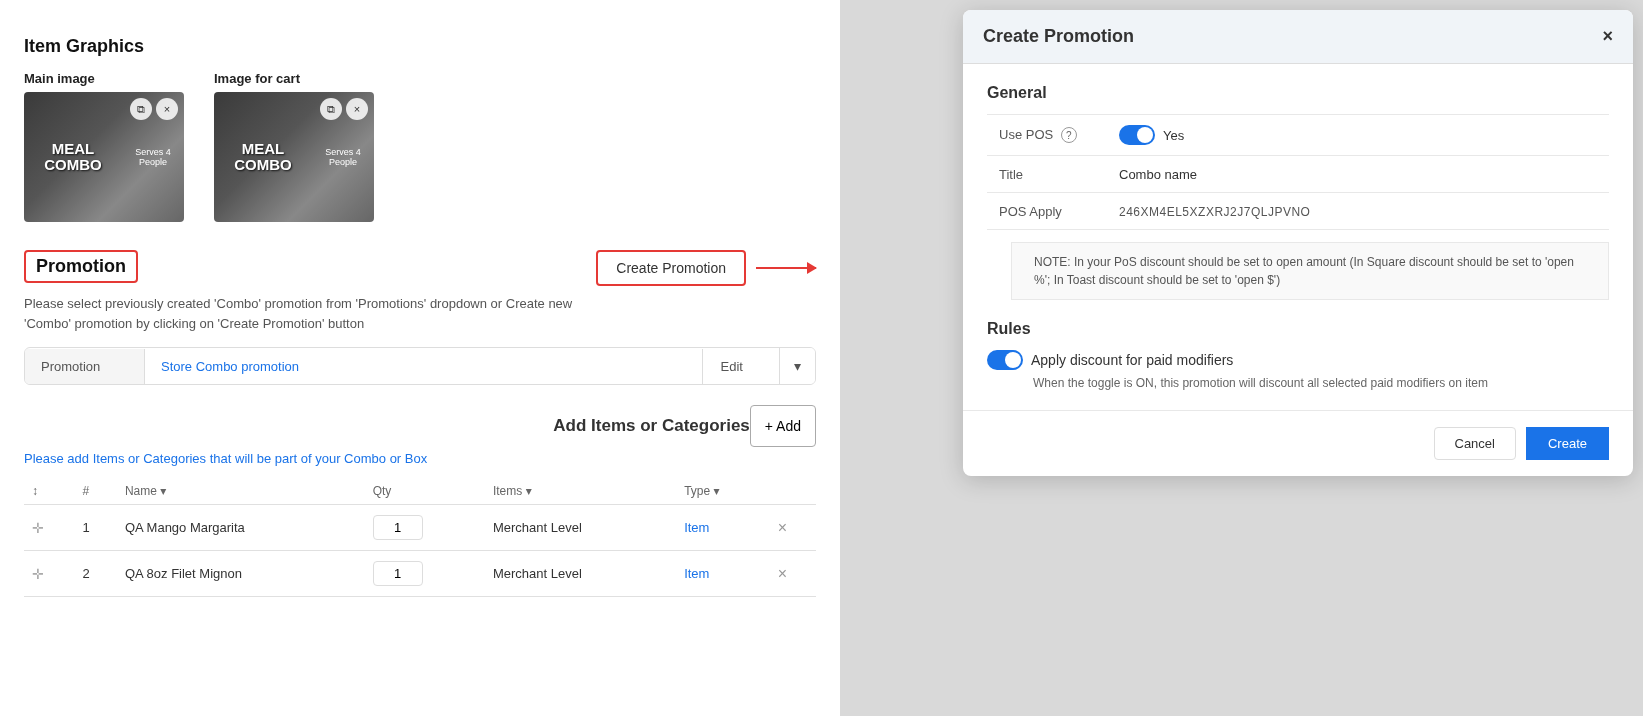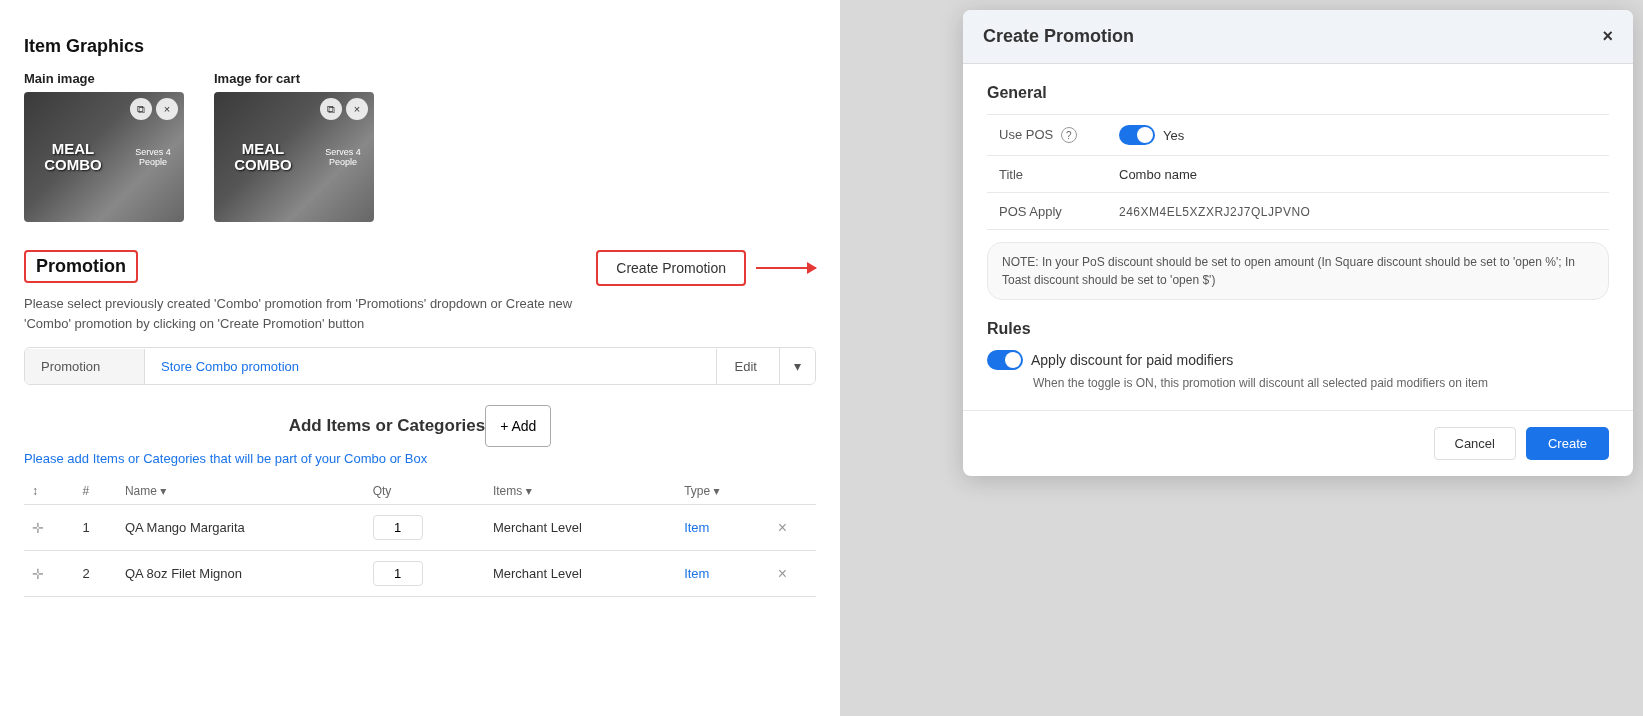--- a/index.html
+++ b/index.html
@@ -172,21 +172,21 @@
     .promotion-value-cell {
       flex: 1;
       padding: 10px 16px;
       font-size: 13px;
       color: #1a73e8;
     }
 
     .promotion-actions {
       display: flex;
       align-items: center;
-      gap: 4px;
+      gap: 18px;
       padding-left: 31px;
     }
 
     .edit-btn {
       padding: 10px 18px;
       border-left: 1px solid #ddd;
       cursor: pointer;
       font-size: 13px;
       color: #555;
       background: #fff;
@@ -201,21 +201,21 @@
     }
 
     
     .add-items-section {
       margin-top: 20px;
     }
 
     .add-items-header {
       display: flex;
       align-items: center;
-      justify-content: center;
+      justify-content: flex-end;
       margin-bottom: 4px;
     }
 
     .add-items-title {
       font-size: 17px;
       font-weight: 700;
     }
 
     .add-btn {
       background: #fff;
@@ -417,26 +417,27 @@
       border: 1px solid #999;
       font-size: 10px;
       color: #666;
       cursor: pointer;
       margin-left: 4px;
     }
 
     .note-box {
       background: #f9f9f9;
       border: 1px solid #e8e8e8;
-      border-radius: 15px;
-      padding: 10px 14px;
+      border-radius: 0;
+      padding: 10px 22px;
       font-size: 12px;
       color: #555;
       line-height: 1.5;
       margin-bottom: 20px;
+      margin-left: 24px;
     }
 
     .rules-section {
       margin-top: 4px;
     }
 
     .rules-row {
       display: flex;
       align-items: flex-start;
       gap: 10px;
@@ -464,21 +465,21 @@
       padding: 8px 20px;
       cursor: pointer;
       font-size: 13px;
       color: #333;
     }
 
     .create-btn {
       background: #1a73e8;
       color: #fff;
       border: none;
-      border-radius: 5px;
+      border-radius: 0;
       padding: 8px 22px;
       cursor: pointer;
       font-size: 13px;
       font-weight: 500;
     }
 
     .header-row-flex {
       display: flex;
       align-items: flex-start;
       justify-content: space-between;

